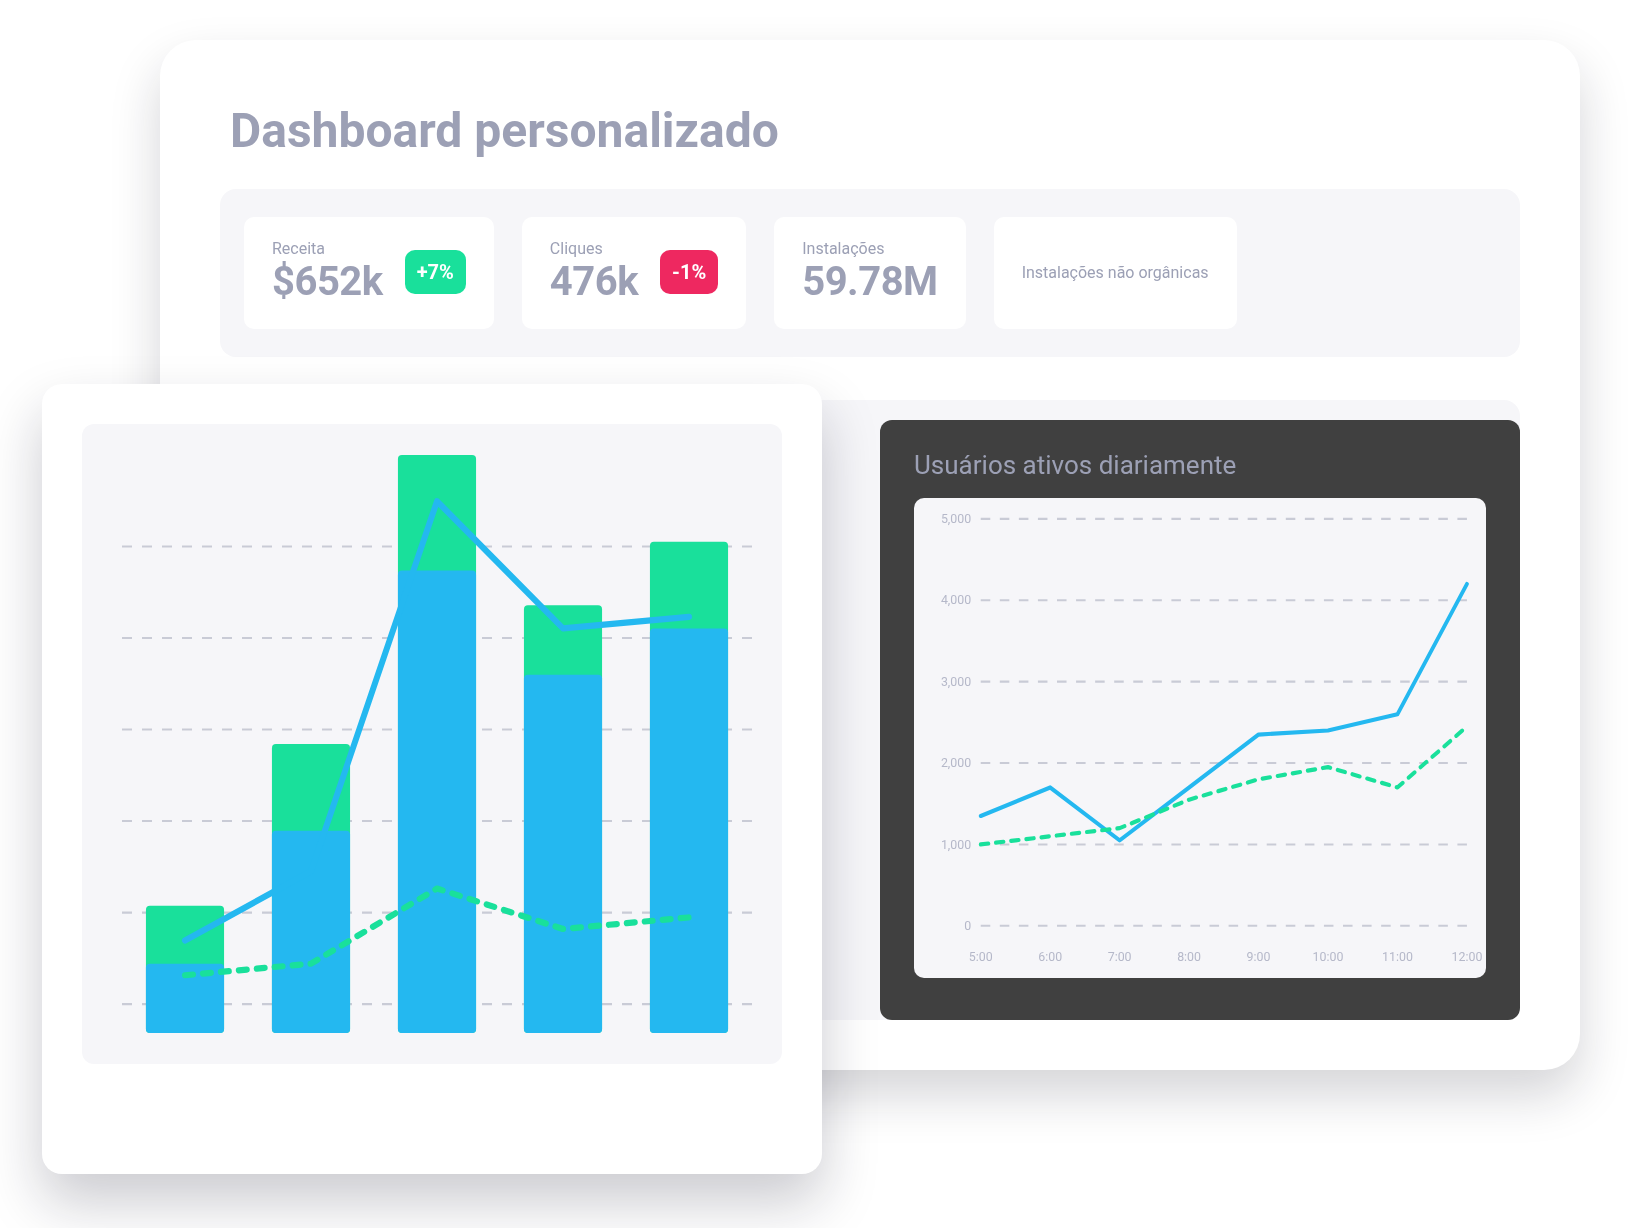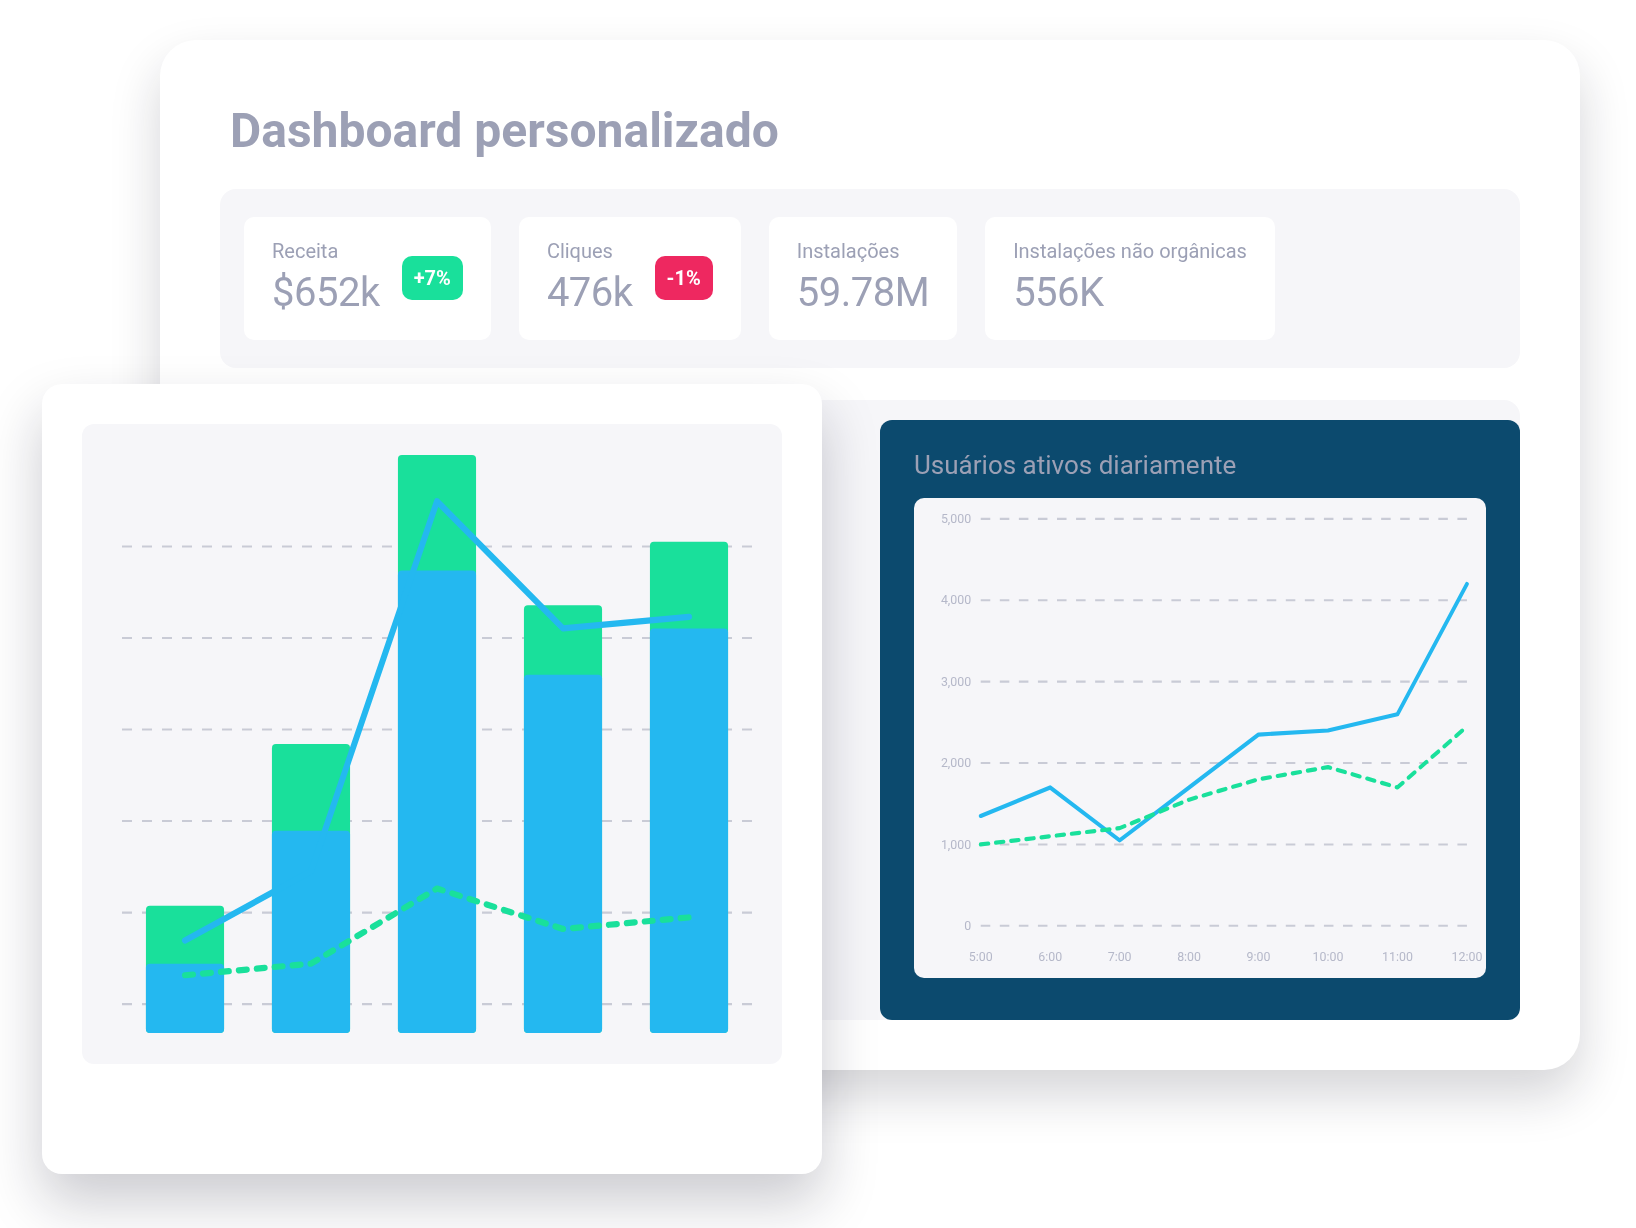--- a/index.html
+++ b/index.html
@@ -45,28 +45,28 @@
     }
     .kpi {
       background: #FFFFFF;
       border-radius: 10px;
       padding: 22px 28px 24px 28px;
       display: flex;
       align-items: center;
       gap: 22px;
     }
     .kpi .txt .label {
-      font-size: 20px;
+      font-size: 16px;
       color: #9CA0B5;
       font-weight: 400;
-      margin-bottom: 6px;
+      margin-bottom: 0;
     }
     .kpi .txt .val {
       font-size: 40px;
-      font-weight: 400;
+      font-weight: 700;
       color: #9CA0B5;
       letter-spacing: -0.5px;
     }
     .badge {
       border-radius: 10px;
       color: #fff;
       font-weight: 700;
       font-size: 20px;
       padding: 10px 12px;
       min-width: 54px;
@@ -75,21 +75,21 @@
     .badge.pos  { background: #19E09B; }
     .badge.neg  { background: #EE2860; }
 
     
     .dau-card {
       position: absolute;
       top: 380px;
       left: 720px;
       width: 640px;
       height: 600px;
-      background: #0c4a6e;
+      background: #404040;
       border-radius: 12px;
       padding: 30px 34px 28px 34px;
     }
     .dau-title {
       font-size: 26px;
       color: #9CA0B5;
       font-weight: 400;
       margin-bottom: 18px;
     }
     .dau-plot {
@@ -162,21 +162,20 @@
       </div>
       <div class="kpi">
         <div class="txt">
           <div class="label">Instalações</div>
           <div class="val">59.78M</div>
         </div>
       </div>
       <div class="kpi">
         <div class="txt">
           <div class="label">Instalações não orgânicas</div>
-          <div class="val">556K</div>
         </div>
       </div>
     </div>
 
     <div class="back-bg-patch"></div>
 
     <div class="dau-card">
       <div class="dau-title">Usuários ativos diariamente</div>
       <svg class="dau-plot" id="dau-svg" viewBox="0 0 600 460" preserveAspectRatio="none">
           <line class="grid" x1="70" y1="410" x2="580" y2="410"></line>

